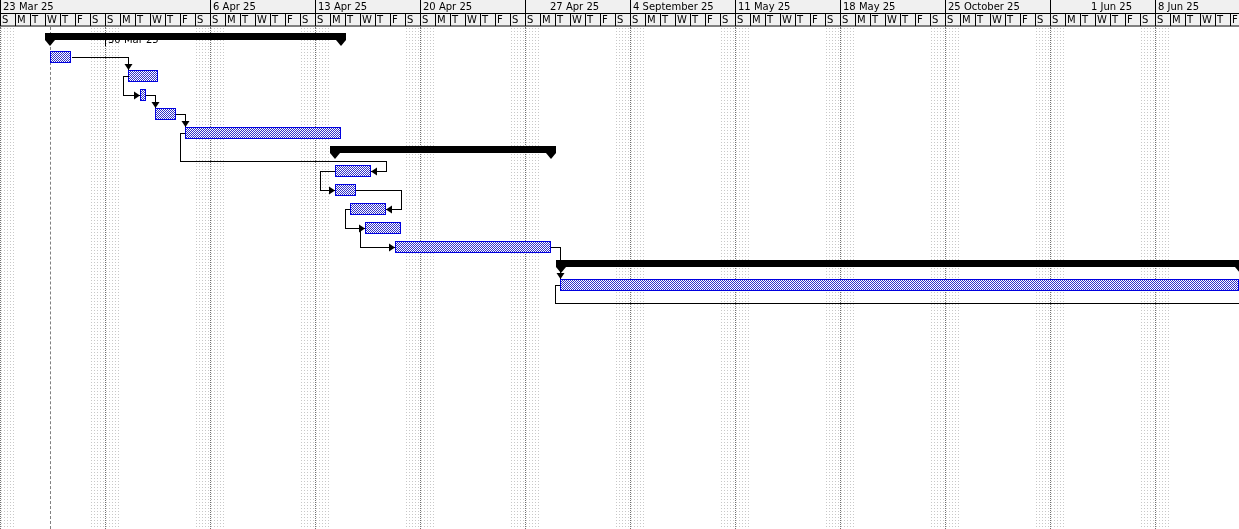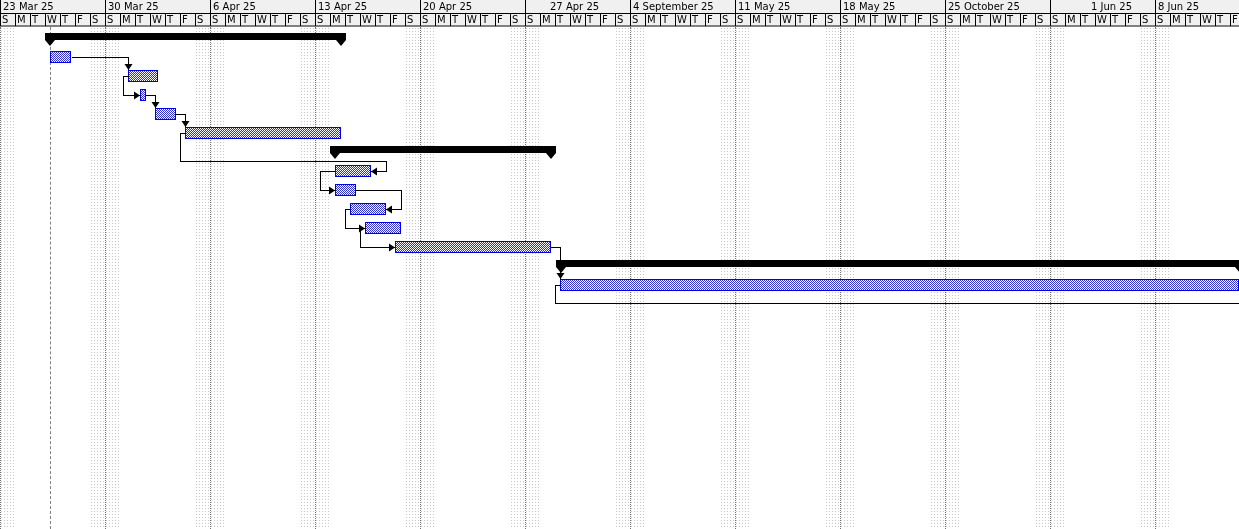--- a/index.html
+++ b/index.html
@@ -32,21 +32,21 @@
           background-size: 2px 2px; background-position: 0 0, 1px 1px; }
   svg.links { position: absolute; left: 0; top: 0; z-index: 4; pointer-events: none; }
 </style>
 </head>
 <body>
 
 <div id="gantt">
   <div class="header">
     <div id="weeks">
         <div class="week-label" style="left: 0px; width: 105px;">23 Mar 25</div>
-        <div class="week-label" style="left: 105px; width: 105px;">30 Mar 25</div>
+        <div class="week-label" style="left: 105px; width: 105px; margin-top: 33px;">30 Mar 25</div>
         <div class="week-label" style="left: 210px; width: 105px;">6 Apr 25</div>
         <div class="week-label" style="left: 315px; width: 105px;">13 Apr 25</div>
         <div class="week-label" style="left: 420px; width: 105px;">20 Apr 25</div>
         <div class="week-label" style="left: 525px; width: 105px; padding-left: 24px;">27 Apr 25</div>
         <div class="week-label" style="left: 630px; width: 105px;">4 September 25</div>
         <div class="week-label" style="left: 735px; width: 105px;">11 May 25</div>
         <div class="week-label" style="left: 840px; width: 105px;">18 May 25</div>
         <div class="week-label" style="left: 945px; width: 105px;">25 October 25</div>
         <div class="week-label" style="left: 1050px; width: 105px; padding-left: 40px;">1 Jun 25</div>
         <div class="week-label" style="left: 1155px; width: 105px;">8 Jun 25</div>

